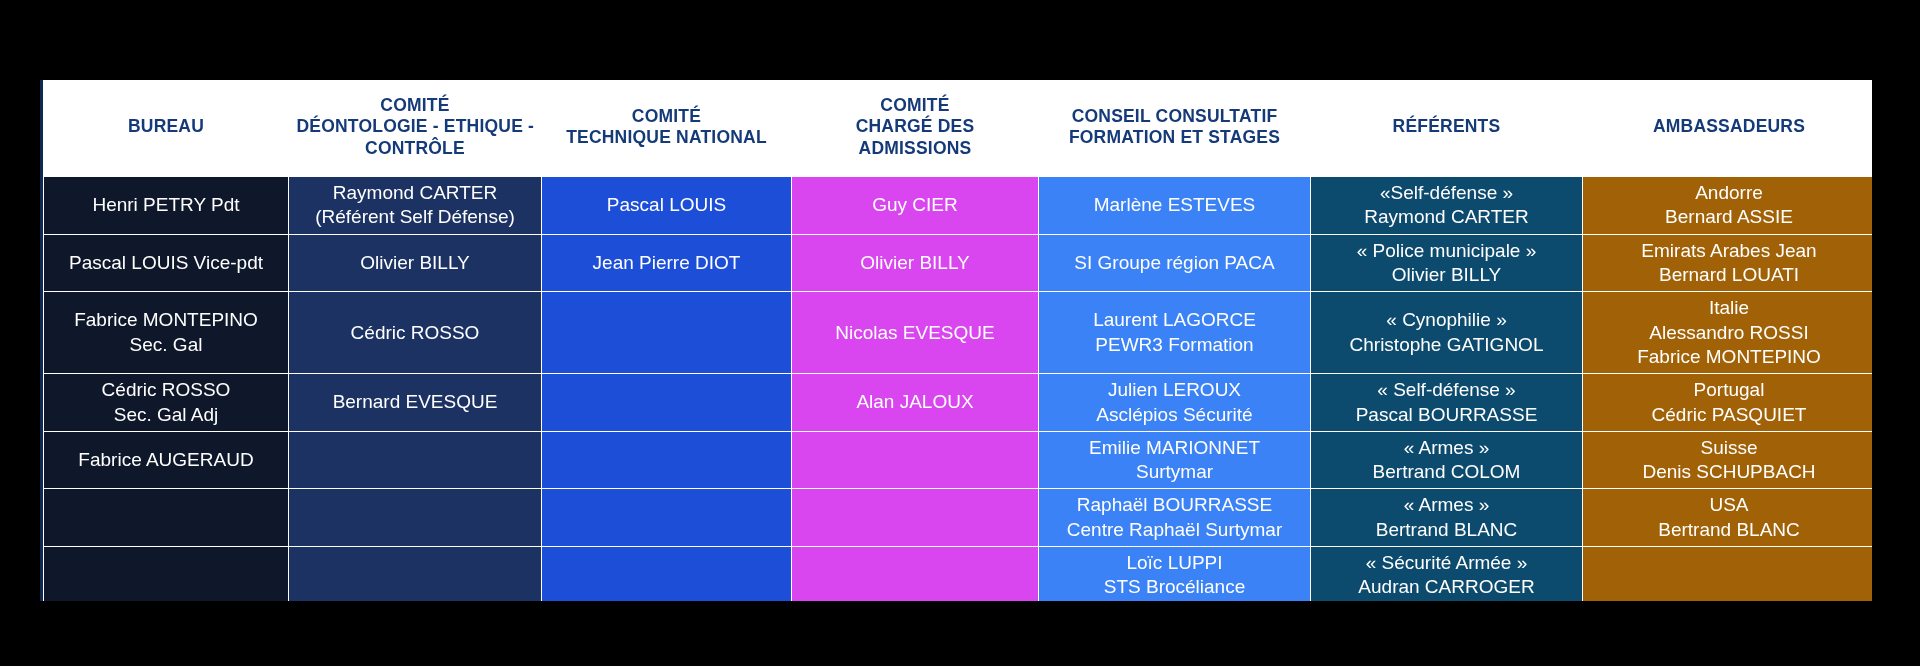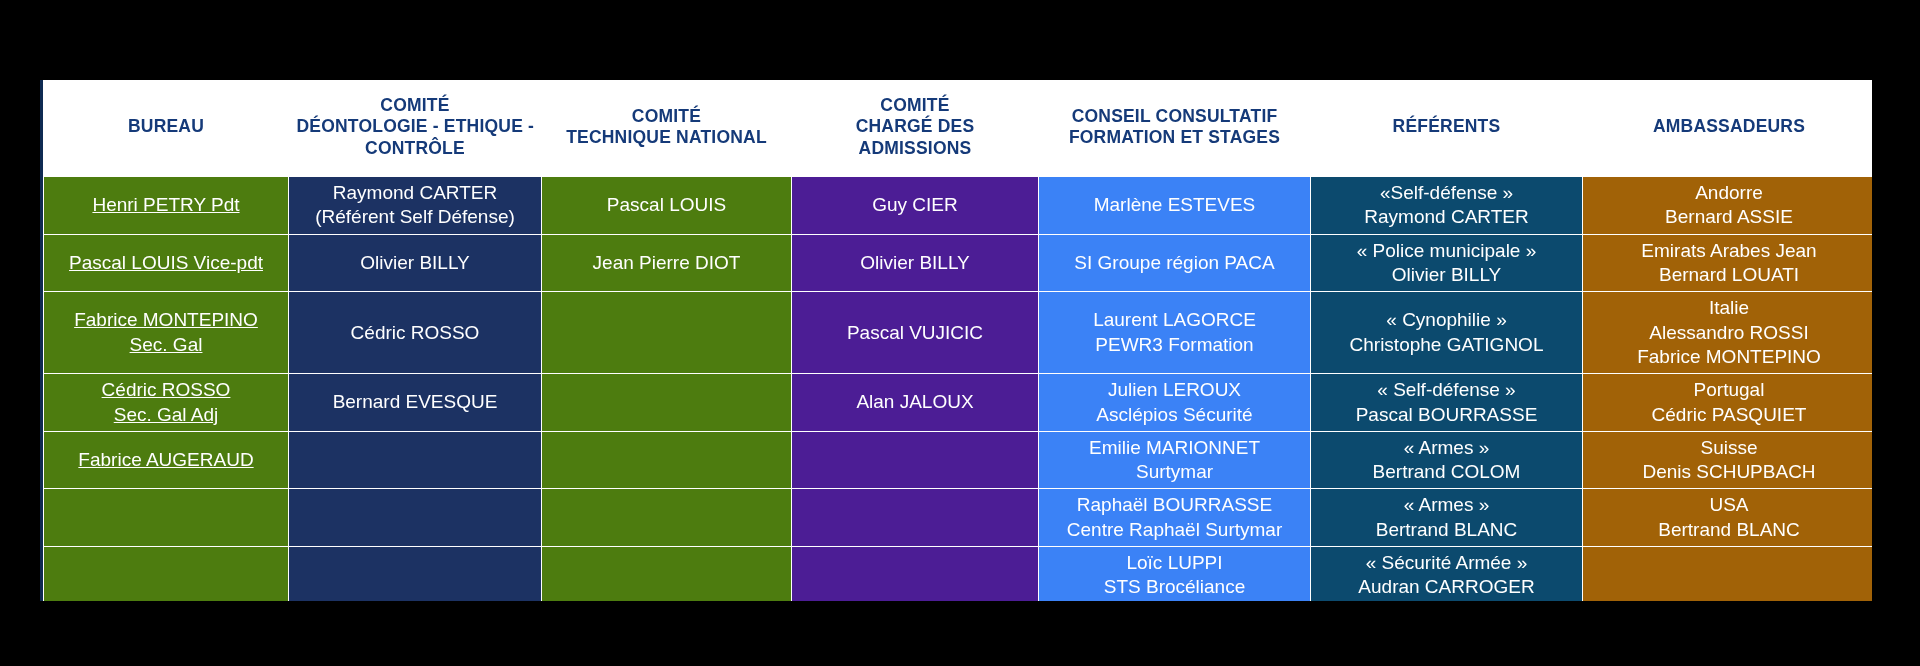--- a/index.html
+++ b/index.html
@@ -62,24 +62,24 @@
     color: #ffffff;
     font-size: 19px;
     line-height: 1.28;
     text-align: center;
     vertical-align: middle;
     padding: 4px 6px;
     border: 1.5px solid #ffffff;
     box-sizing: border-box;
   }
   
-  td.col-bureau     { background: #4d7c0f; text-decoration: underline; }
+  td.col-bureau     { background: #0f172a; }
   td.col-deonto     { background: #1c3263; }
-  td.col-technique  { background: #4d7c0f; }
-  td.col-admissions { background: #4c1d95; }
+  td.col-technique  { background: #1d4ed8; }
+  td.col-admissions { background: #d946ef; }
   td.col-conseil    { background: #3b82f6; }
   td.col-referents  { background: #0c4a6e; text-align: center; }
   td.col-ambass     { background: #a16207; }
 
   .cell-lines { display: block; }
   .cell-lines span { display: block; white-space: nowrap; }
 </style>
 </head>
 <body>
 
@@ -232,21 +232,21 @@
                 <span>Cédric ROSSO</span>
               </span>
             </td>
             <td class="col-technique">
               <span class="cell-lines">
                 <span></span>
               </span>
             </td>
             <td class="col-admissions">
               <span class="cell-lines">
-                <span>Pascal VUJICIC</span>
+                <span>Nicolas EVESQUE</span>
               </span>
             </td>
             <td class="col-conseil">
               <span class="cell-lines">
                 <span>Laurent LAGORCE</span>
                 <span>PEWR3 Formation</span>
               </span>
             </td>
             <td class="col-referents">
               <span class="cell-lines">

